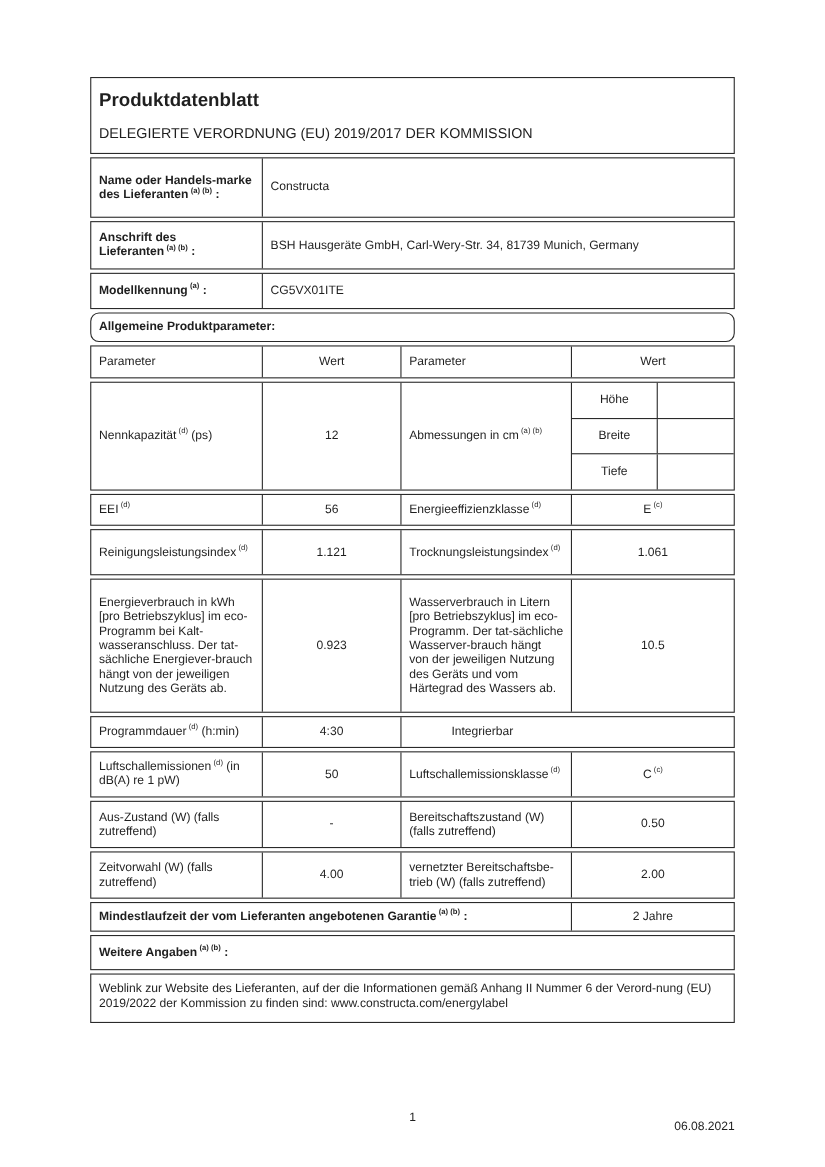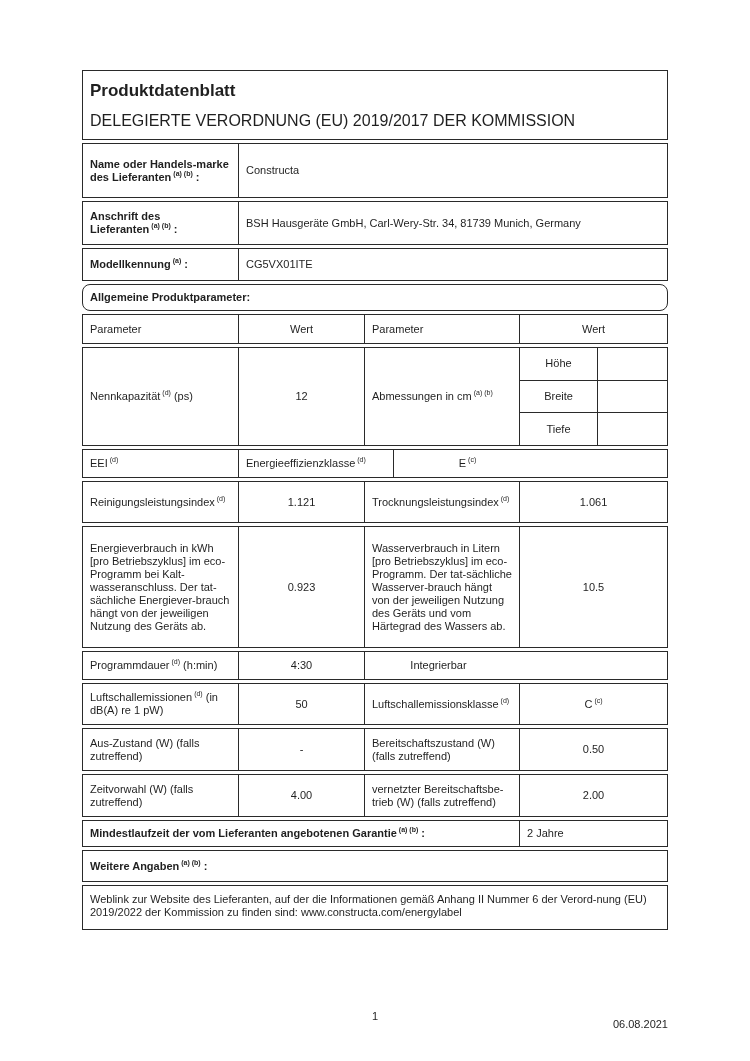--- a/index.html
+++ b/index.html
@@ -25,21 +25,21 @@
     border:1px solid var(--line);
     margin-bottom:3px;
     display:flex;
     background:#fff;
     font-size:11px;
     line-height:13px;
   }
   
   .b-title{min-height:70px;display:block;padding:10px 7px 8px 7px;}
   .doc-title{font-size:17px;font-weight:bold;line-height:20px;}
-  .doc-subtitle{font-size:16px;margin-top:13px;}
+  .doc-subtitle{font-size:13px;margin-top:13px;}
   
   .c{
     display:flex;flex-direction:column;justify-content:center;
     padding:4px 7px;
   }
   .c + .c{border-left:1px solid var(--line);}
   .cA{width:155px;}
   .cB{width:126px;align-items:center;text-align:center;}
   .cC{width:155px;}
   .cD{width:148px;align-items:center;text-align:center;}
@@ -66,21 +66,21 @@
   .b-warranty{min-height:27px;}
   .b-more{min-height:32px;}
   .b-weblink{min-height:45px;display:block;padding:7px 7px;}
   
   .cDims{width:148px;padding:0;flex-direction:column;align-items:stretch;justify-content:stretch;}
   .dim-row{flex:1;display:flex;align-items:stretch;}
   .dim-row + .dim-row{border-top:1px solid var(--line);}
   .dim-label{width:77px;display:flex;align-items:center;justify-content:center;text-align:left;}
   .dim-value{width:70px;border-left:1px solid var(--line);display:flex;align-items:center;justify-content:center;}
   
-  .cWarrantyVal{width:148px;align-items:flex-start;text-align:left;}
+  .cWarrantyVal{width:148px;align-items:center;text-align:left;}
   
   .footer{
     position:absolute;left:82px;top:1010px;width:586px;
     font-size:11px;text-align:center;
   }
   .footer-date{position:absolute;right:0;top:8px;}
 </style>
 </head>
 <body>
 
@@ -162,20 +162,23 @@
         <div class="dim-label">Tiefe</div>
         <div class="dim-value"></div>
       </div>
     </div>
   </div>
 
   <div class="box b-eei">
     <div class="c cA">
       <p><span>EEI</span><sup>(d)</sup></p>
     </div>
+    <div class="c cB">
+      <p>56</p>
+    </div>
     <div class="c cC">
       <p><span>Energieeffizienzklasse</span><sup>(d)</sup></p>
     </div>
     <div class="c cD">
       <p><span>E</span><sup>(c)</sup></p>
     </div>
   </div>
 
   <div class="box b-rein">
     <div class="c cA">

